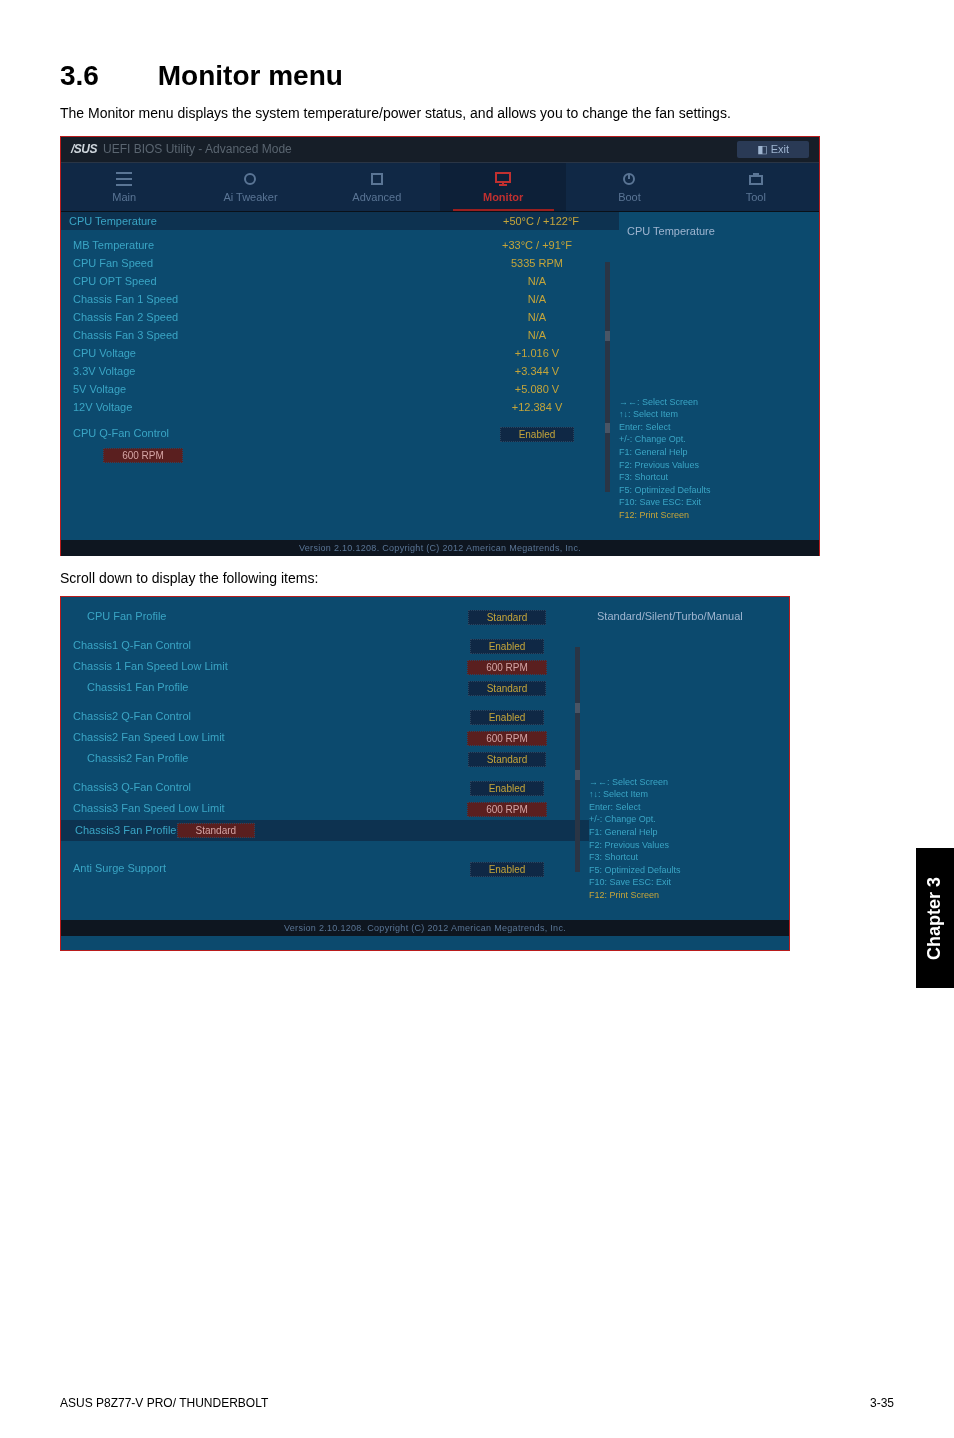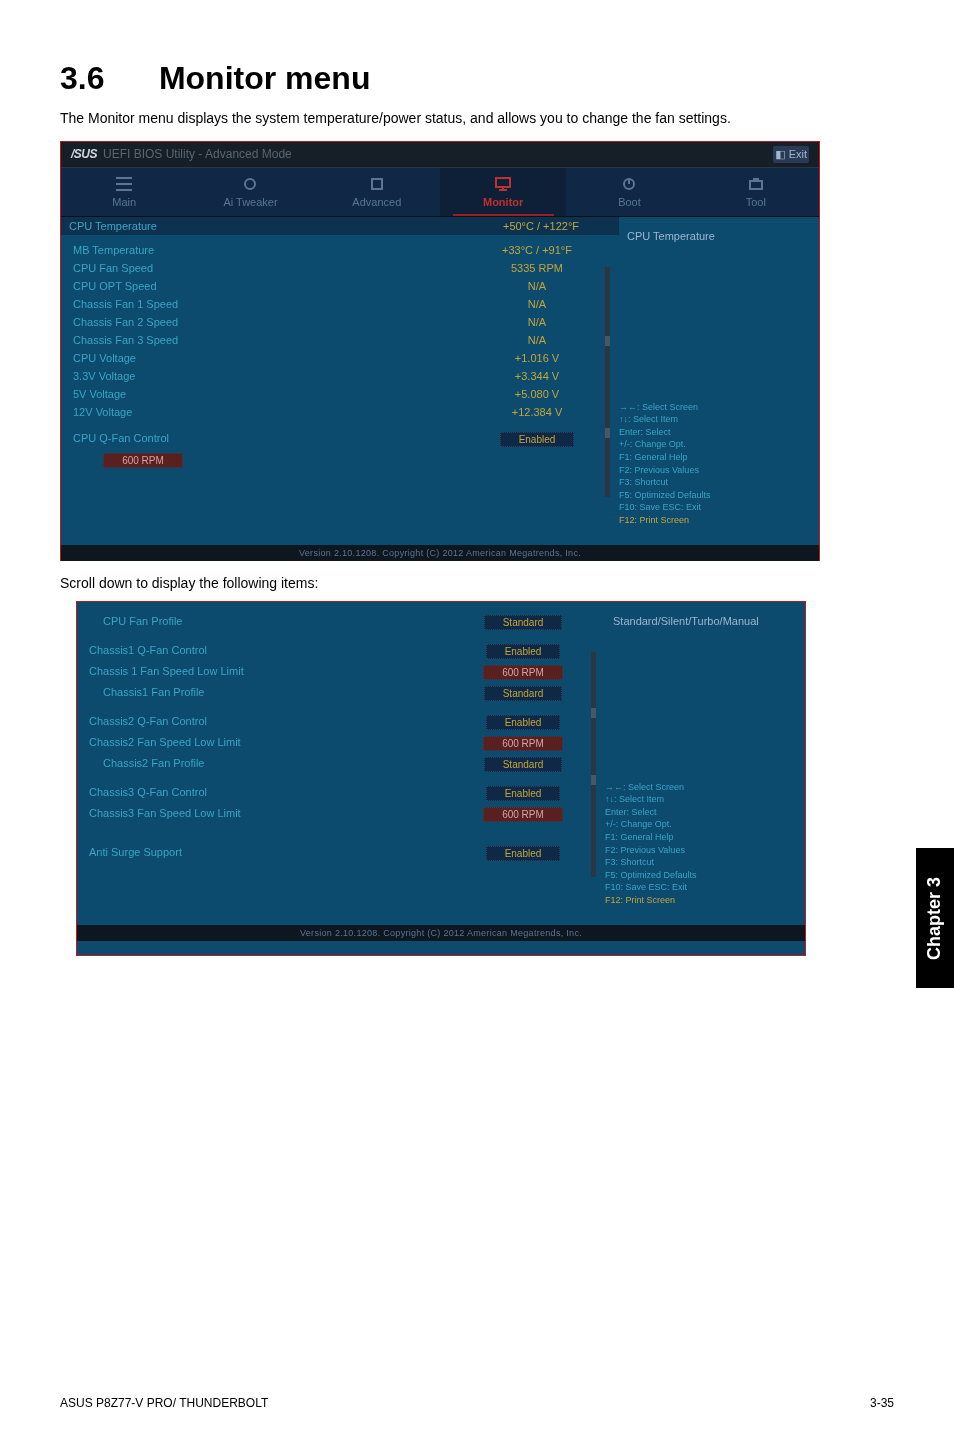--- a/index.html
+++ b/index.html
@@ -1,28 +1,28 @@
 <!DOCTYPE html>
 <html><head>
   <meta charset="utf-8">
   <style>
     * { margin: 0; padding: 0; box-sizing: border-box; }
     body { font-family: Arial, Helvetica, sans-serif; background: #fff; width: 954px; }
     .page { padding: 60px 60px 30px 60px; position: relative; min-height: 1438px; }
-    h1 { font-size: 32px; font-weight: bold; margin-bottom: 12px; }
+    h1 { font-size: 28px; font-weight: bold; margin-bottom: 12px; }
     .section-num { display: inline-block; width: 90px; }
     .intro { font-size: 14px; line-height: 1.4; margin-bottom: 12px; }
     .midtext { font-size: 14px; margin: 14px 0 10px 0; }
     
     .bios { background: #0c4a6e; border: 1px solid #b91c1c; position: relative; font-family: "Verdana", sans-serif; }
     .bios1 { width: 760px; height: 420px; }
-    .bios2 { width: 730px; height: 355px; margin-left: 16px; }
+    .bios2 { width: 730px; height: 355px; }
     .bios-titlebar { display: flex; align-items: center; padding: 4px 10px; background: #161e28; font-size: 12px; color: #5a6570; }
     .bios-logo { font-style: italic; font-weight: bold; color: #cfd6dc; letter-spacing: -0.5px; margin-right: 6px; }
-    .bios-titlebar .exitbtn { margin-left: auto; background: #2a3a55; color: #9fb5d0; padding: 2px 2px; font-size: 11px; border-radius: 2px; }
+    .bios-titlebar .exitbtn { margin-left: auto; background: #2a3a55; color: #9fb5d0; padding: 2px 20px; font-size: 11px; border-radius: 2px; }
     .tabs { display: flex; background: #102845; border-top: 1px solid #2a3545; border-bottom: 1px solid #0a1018; }
     .tab { flex: 1; text-align: center; padding: 8px 4px; color: #5a7595; font-size: 11px; position: relative; }
     .tab.active { background: #0d2038; }
     .tab .icon { display: block; margin: 0 auto 4px auto; width: 20px; height: 16px; }
     .tab.active .lbl::after { content: ""; position: absolute; bottom: 0; left: 10%; right: 10%; height: 2px; background: #9b1f1f; }
     .tab.mon .lbl { color: #c03030; font-weight: bold; }
     .tab .lbl { display: block; }
     .panel { display: flex; padding: 10px 12px 8px 12px; height: calc(100% - 90px); }
     .panel2 { height: calc(100% - 30px); }
     .leftcol { flex: 1; }
@@ -241,20 +241,21 @@
             </div>
             <div style="height: 8px;"></div>
             <div class="row cyan">
               <span class="lbl">Chassis3 Q-Fan Control</span>
               <span class="val"><span class="pill">Enabled</span></span>
             </div>
             <div class="row cyan">
               <span class="lbl">Chassis3 Fan Speed Low Limit</span>
               <span class="val"><span class="pill red">600 RPM</span></span>
             </div>
+            <div class="row cyan highlight" style="padding-left: 14px;"><span class="lbl">Chassis3 Fan Profile</span><span class="val"><span class="pill red">Standard</span></span></div>
           </div>
         <div style="height:18px"></div>
         <div class="row cyan">
             <span class="lbl">Anti Surge Support</span>
             <span class="val"><span class="pill">Enabled</span></span>
           </div>
       </div>
       <div class="rightcol">
         <div class="righttxt">Standard/Silent/Turbo/Manual</div>
         <div class="scroll">

